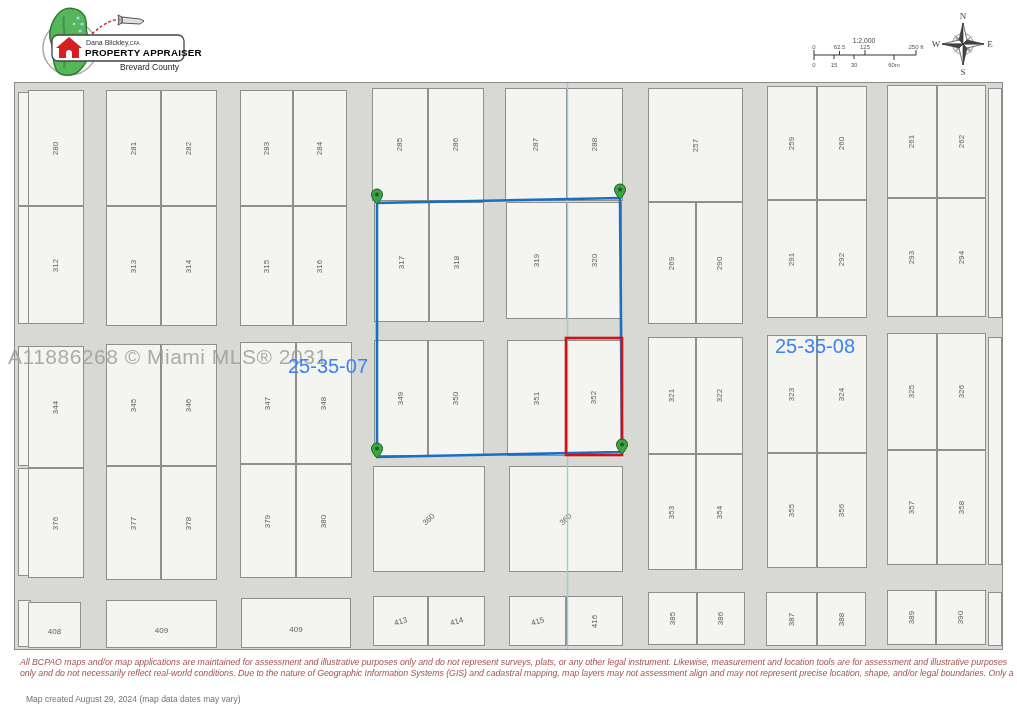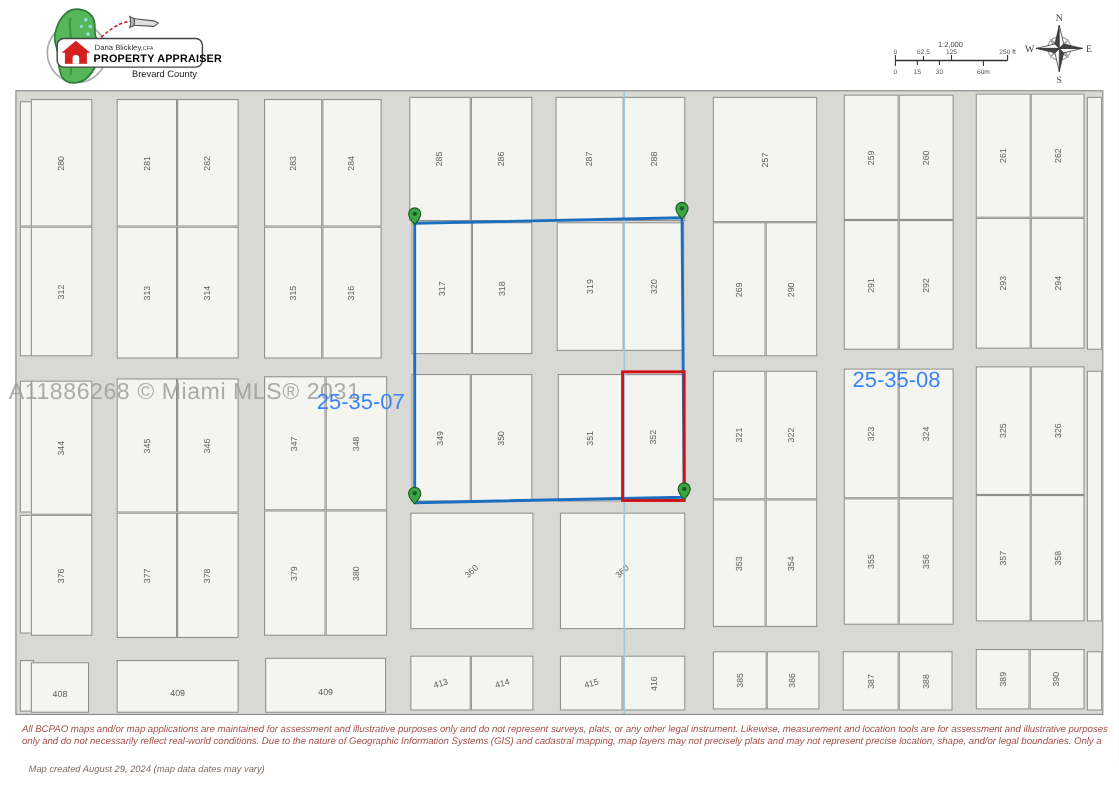--- a/index.html
+++ b/index.html
@@ -27,21 +27,21 @@
   #watermark { position:absolute; left:8px; top:345px; z-index:5;
                font-size:21px; color:#9e9e9e; opacity:.85; letter-spacing:.5px; }
   .section-label { position:absolute; transform:translate(-50%,-50%); z-index:5;
                    font-size:20px; color:#3b82f6;margin-left:32px; }
 
   
   #disclaimer { position:absolute; left:20px; top:657px; width:990px; z-index:6;
                 font-style:italic; color:#a5524b; font-size:8.8px; line-height:10.6px;
                 letter-spacing:-0.05px; white-space:nowrap; }
   #map-created { position:absolute; left:26px; top:694px; z-index:6;
-                 font-style:italic; color:#7d6f66; font-size:8.5px; }
+                 color:#7d6f66; font-size:8.5px; }
 </style>
 </head>
 <body>
 
 <div id="page">
 
   <svg id="logo" viewBox="0 0 180 74">
     <circle cx="48" cy="44" r="27" fill="none" stroke="#aaaaaa" stroke-width="1.5"></circle>
     <path d="M38,8 C45,2 56,4 61,10 C67,16 62,24 66,32 C70,44 67,56 59,65 C53,72 41,74 35,67 C29,58 33,48 29,38 C25,28 31,14 38,8 Z" fill="#55b65a" stroke="#2f7a35" stroke-width="1.5"></path>
     <path d="M42,12 C40,22 44,30 42,40 C40,50 44,58 42,64" fill="none" stroke="#2f8a3a" stroke-width="2" opacity=".7"></path>
@@ -387,17 +387,17 @@
   </svg>
 
   <div id="watermark">A11886268 © Miami MLS® 2031</div>
   <div id="section-labels">
       <div class="section-label" style="left: 296px; top: 366px;">25-35-07</div>
       <div class="section-label" style="left: 783px; top: 346px;">25-35-08</div>
     </div>
 
   <div id="disclaimer">
     <div>All BCPAO maps and/or map applications are maintained for assessment and illustrative purposes only and do not represent surveys, plats, or any other legal instrument. Likewise, measurement and location tools are for assessment and illustrative purposes</div>
-    <div>only and do not necessarily reflect real-world conditions. Due to the nature of Geographic Information Systems (GIS) and cadastral mapping, map layers may not precisely plats and may not represent precise location, shape, and/or legal boundaries. Only a</div>
+    <div>only and do not necessarily reflect real-world conditions. Due to the nature of Geographic Information Systems (GIS) and cadastral mapping, map layers may not assessment align and may not represent precise location, shape, and/or legal boundaries. Only a</div>
   </div>
   <div id="map-created">Map created August 29, 2024 (map data dates may vary)</div>
 
 </div>
 
 </body></html>

